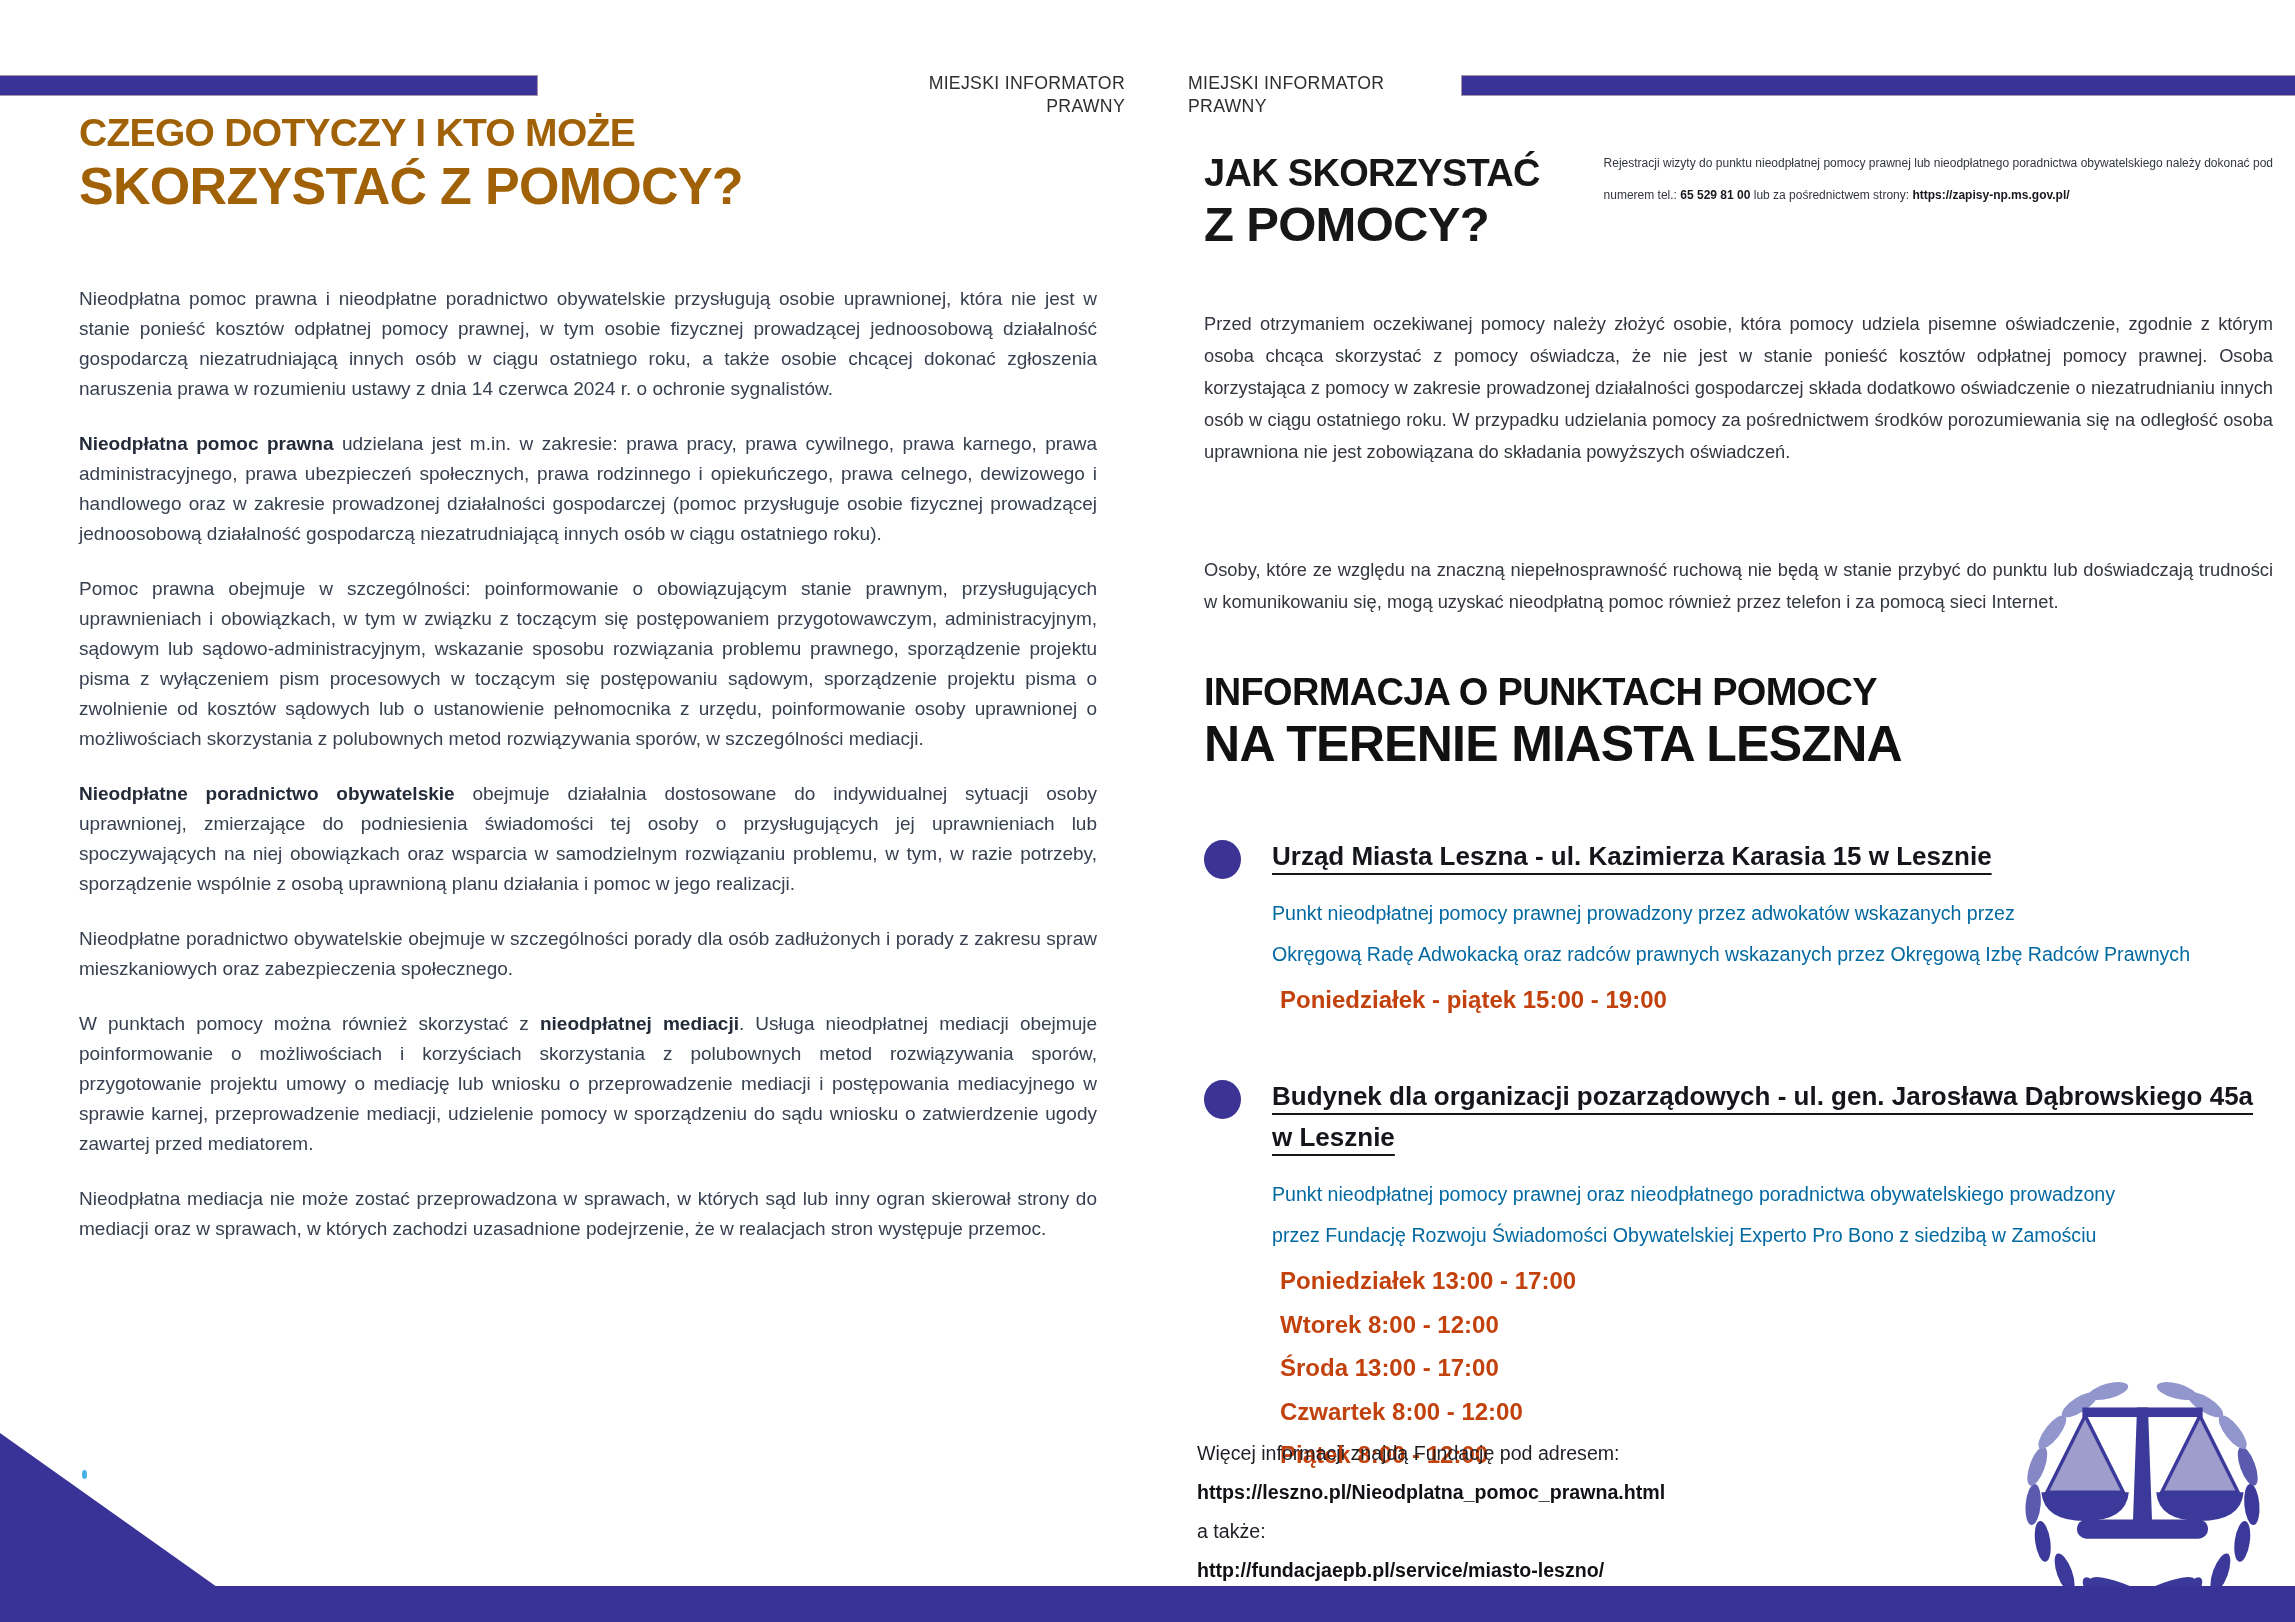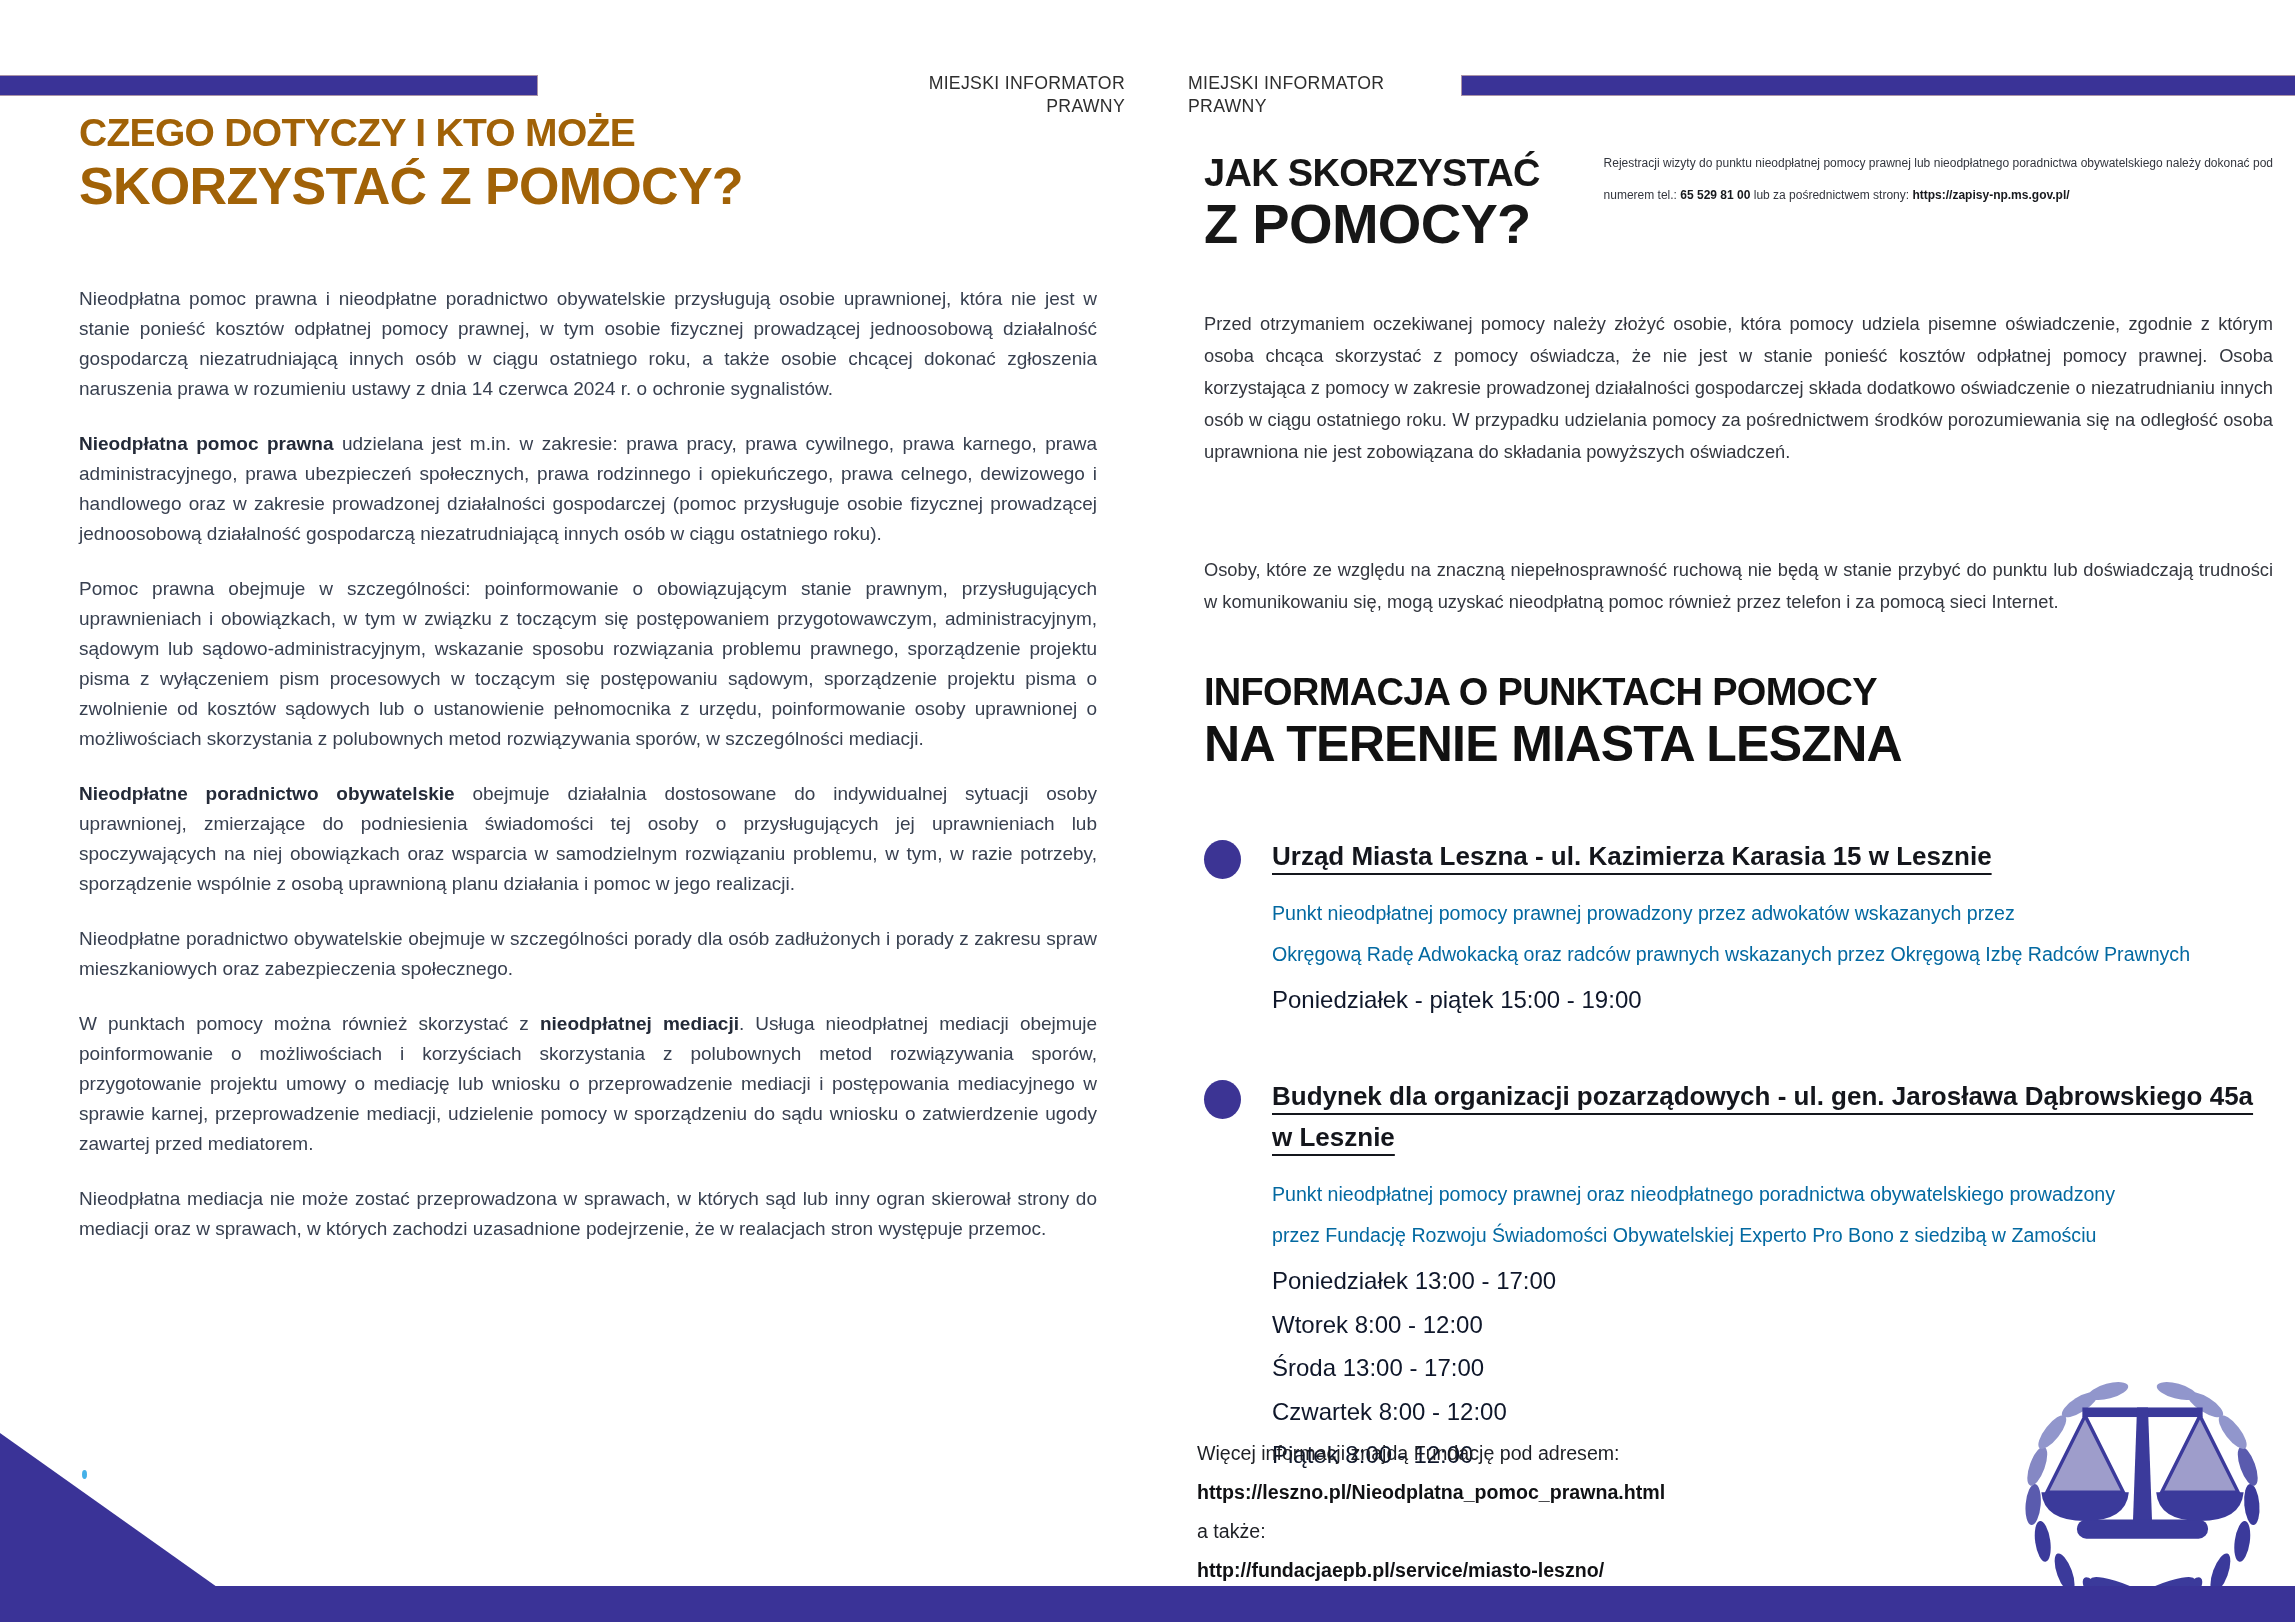--- a/index.html
+++ b/index.html
@@ -29,42 +29,42 @@
   .doc-title .t1{display:block;font-size:39px;line-height:46px;}
   .doc-title .t2{display:block;font-size:52px;line-height:60px;}
   .left-col p{margin:0 0 25px 0;font-size:19px;line-height:30px;text-align:justify;color:#384050;}
   .left-col p.gap-lg{margin-top:18.3px;}
   .left-col b{color:#232a38;}
 
   
   .right-top{position:absolute;left:1204px;top:147px;width:1069px;display:flex;justify-content:space-between;}
   .jak-title{width:380px;flex:0 0 380px;color:#171717;font-weight:700;letter-spacing:-0.7px;margin:5.2px 19.6px 0 0;}
   .jak-title .t1{display:block;font-size:38px;line-height:43px;}
-  .jak-title .t2{display:block;font-size:56px;line-height:58px;}
+  .jak-title .t2{display:block;font-size:49px;line-height:58px;}
   .reg-par{flex:1;font-size:12px;line-height:32px;text-align:justify;color:#33363e;margin:0;}
   .reg-par b{color:#17191d;}
   .rp{position:absolute;left:1204px;width:1069px;font-size:18.3px;line-height:32px;text-align:justify;color:#33363e;margin:0;}
   .rp2{top:308px;}
   .rp3{top:554px;}
   .info-title{position:absolute;left:1204px;top:669px;color:#111;font-weight:700;letter-spacing:-0.7px;margin:0;}
   .info-title .t1{display:block;font-size:38px;line-height:46px;}
   .info-title .t2{display:block;font-size:50px;line-height:58px;}
 
   .point{position:absolute;left:1204px;width:1069px;display:flex;align-items:flex-start;}
   .point-1{top:836px;}
   .point-2{top:1076px;}
   .bullet{flex:0 0 37px;width:37px;height:39px;border-radius:50%;background:#3c3494;margin:3.9px 31px 0 0;}
   .point-body{flex:1;}
   .point-title{
     font-size:26px;font-weight:600;color:#14161c;line-height:41px;
     text-decoration:underline;text-decoration-thickness:2px;text-underline-offset:7.9px;
     margin:0 0 15.7px 0;
   }
   .point-desc{font-size:19.6px;line-height:41px;color:#0369a1;margin:0;}
-  .hours{font-size:24px;font-weight:400;color:#0f172a;line-height:37px;margin-top:6.5px;}
+  .hours{font-size:24px;font-weight:700;color:#c2410c;line-height:37px;margin-top:6.5px;margin-left:8px;}
 
   .more-info{position:absolute;left:1197px;top:1434px;width:811px;font-size:19.6px;line-height:39px;color:#1d1f24;}
   .more-info .url{font-weight:700;color:#101114;}
 
   
   .logo{position:absolute;left:2002px;top:1361px;width:281px;height:246px;z-index:4;}
 </style>
 </head>
 <body>
 

